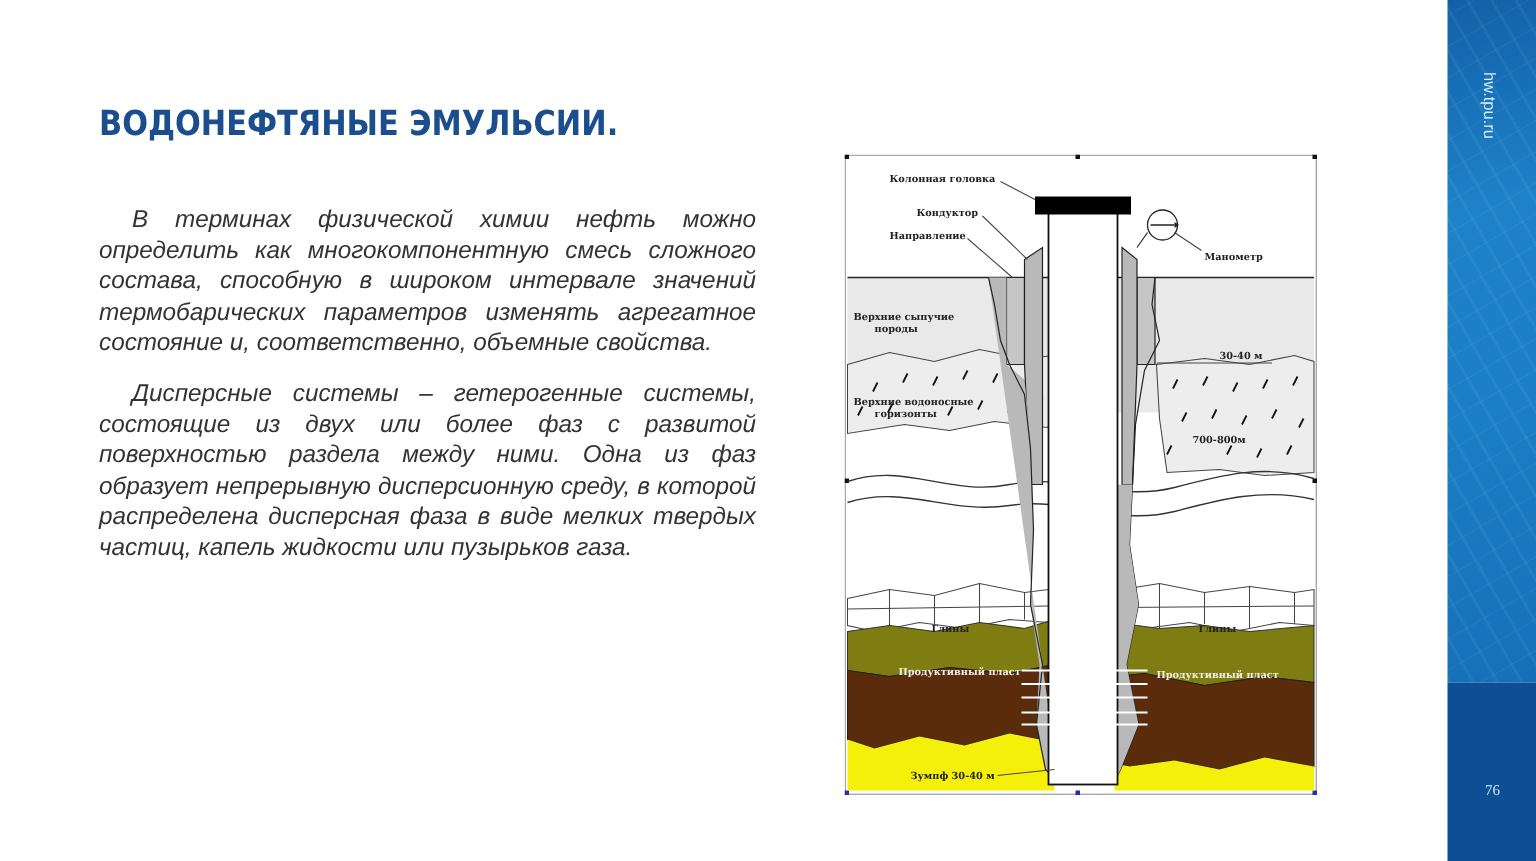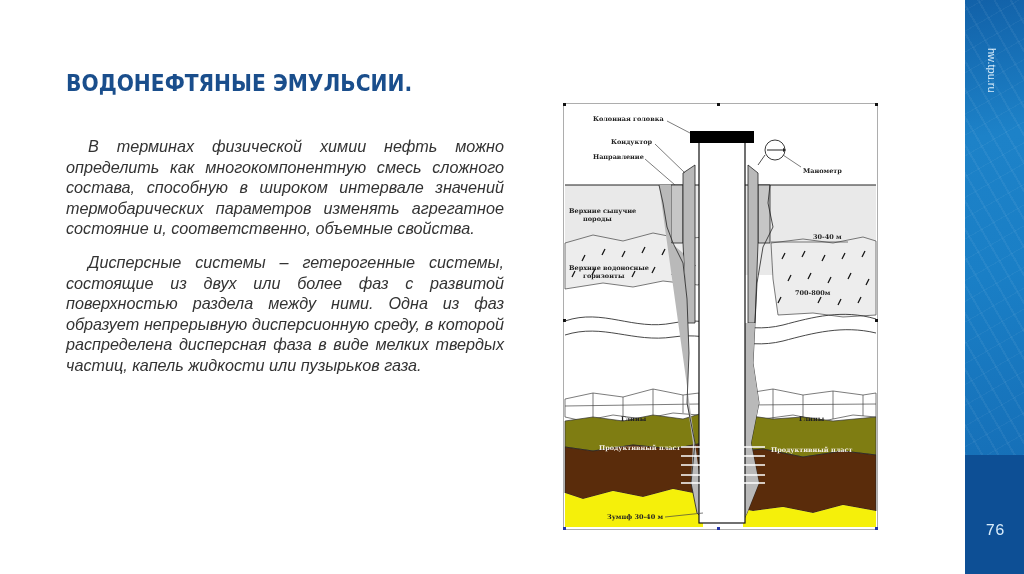--- a/index.html
+++ b/index.html
@@ -36,21 +36,21 @@
       background: repeating-linear-gradient(60deg, rgba(255,255,255,0.05) 0 2px, rgba(255,255,255,0) 2px 14px),
                   repeating-linear-gradient(-30deg, rgba(255,255,255,0.04) 0 1px, rgba(255,255,255,0) 1px 18px);
     }
     .site-label {
       position: absolute; left: 986px; top: 48px;
       writing-mode: vertical-rl; font-size: 11px; color: #d8ecfa;
       font-family: "Liberation Sans", sans-serif;
     }
     .page-number {
       position: absolute; left: 983px; top: 522px; width: 24px; text-align: center;
-      font-size: 16px; color: #d8ecfa; font-family: Liberation Mono, monospace;
+      font-size: 10px; color: #d8ecfa; font-family: Liberation Serif, serif;
     }
     .lbl { font-family: "DejaVu Serif", serif; font-weight: bold; font-size: 6.5px; fill: #222; }
     .lbl-w { font-family: "DejaVu Serif", serif; font-weight: bold; font-size: 6.5px; fill: #f4efe6; }
   </style>
 </head>
 <body>
 
 <div class="title">ВОДОНЕФТЯНЫЕ ЭМУЛЬСИИ.</div>
 
 <div class="body-text">

